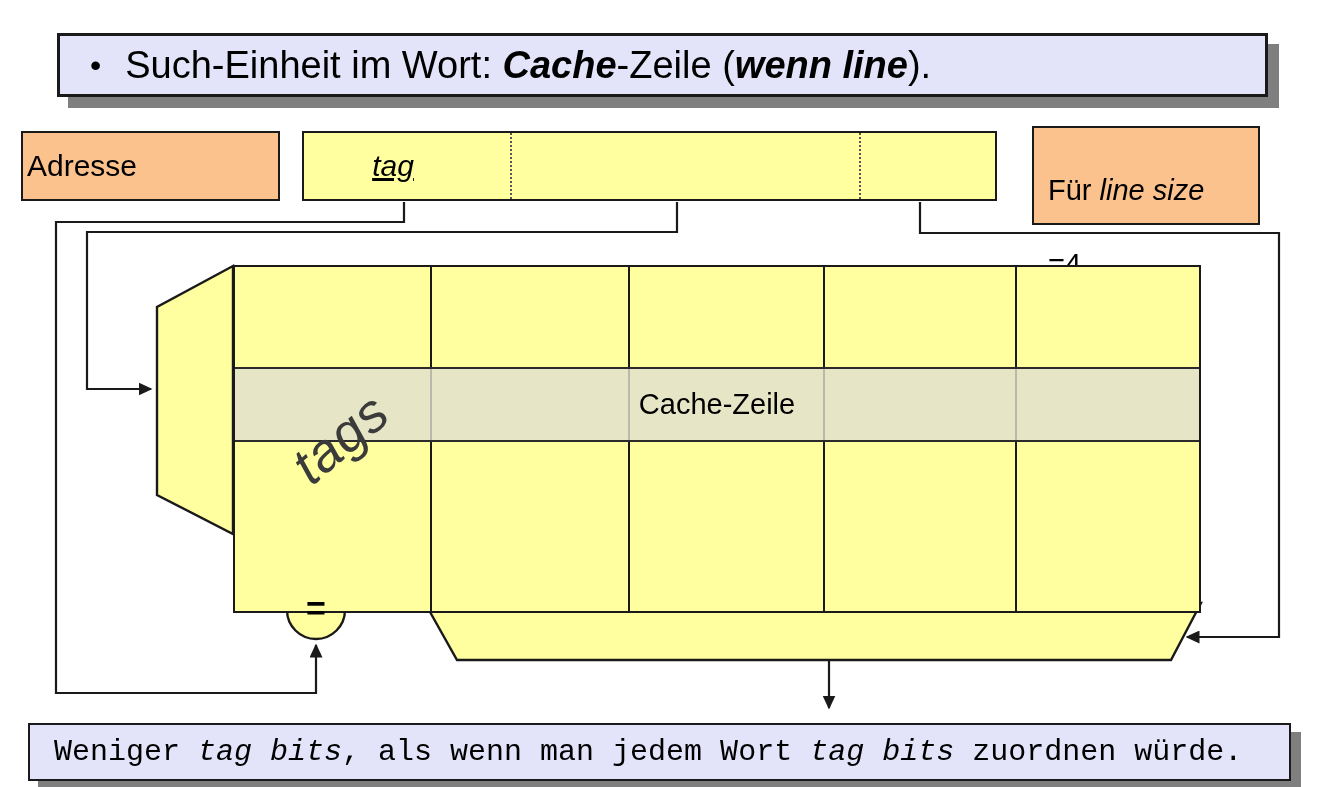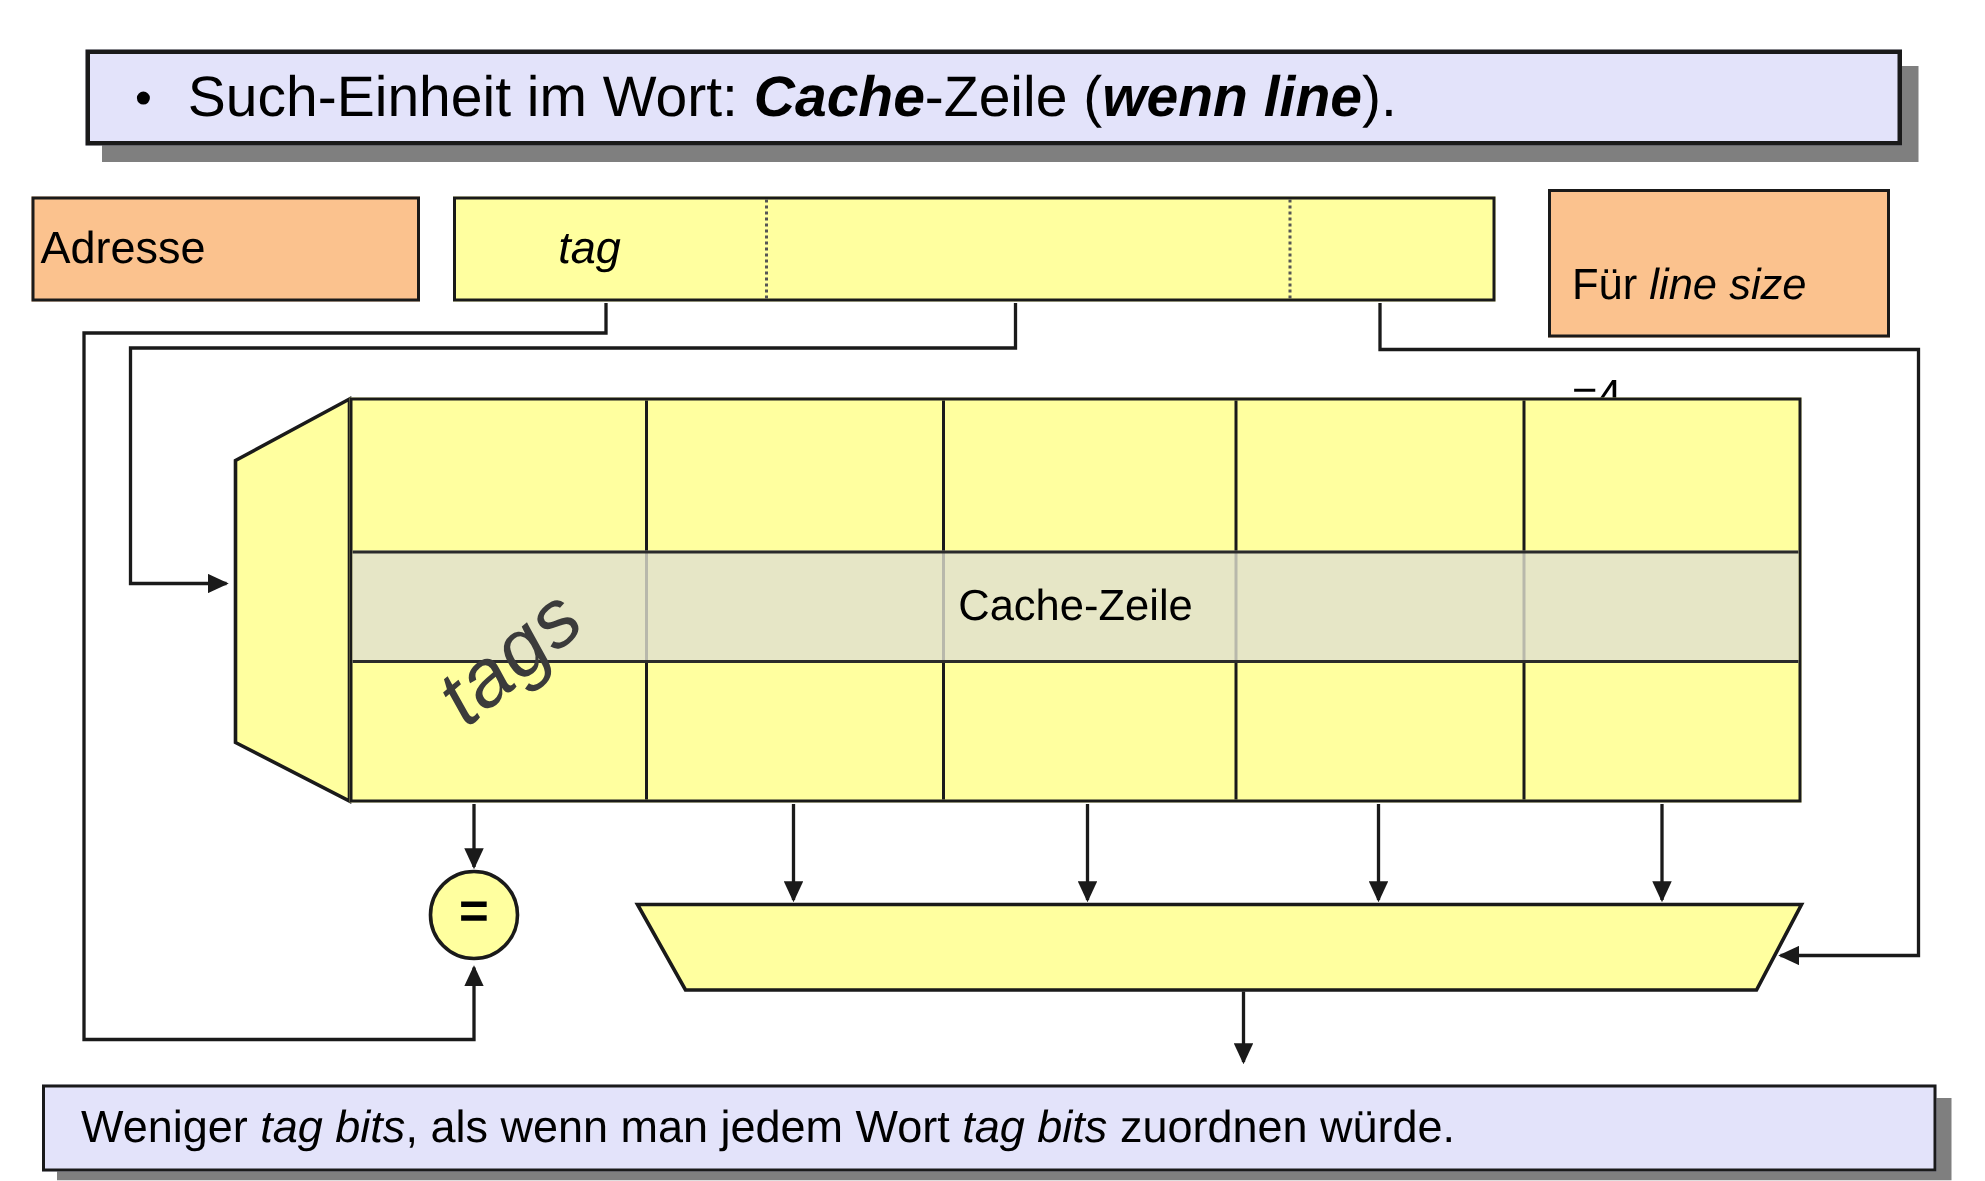--- a/index.html
+++ b/index.html
@@ -28,34 +28,34 @@
     background:#fbc28e; border:2.5px solid #1a1a1a;
     display:flex; align-items:center; padding-left:4px; font-size:30px;
   }
 
   .addr-bar {
     left:302px; top:131px; width:695px; height:70px; box-sizing:border-box;
     background:#ffff9f; border:2.5px solid #1a1a1a; font-size:30px;
   }
   .addr-divider { position:absolute; top:0; bottom:0; width:0; border-left:2px dotted #555; }
   .addr-label { position:absolute; top:0; bottom:0; display:flex; align-items:center; justify-content:center; }
-  .addr-tag    { left:0;     width:206px; transform:translateX(-14px); }
+  .addr-tag    { left:0;     width:206px; transform:translateX(-14px);text-decoration:underline; }
   .addr-index  { left:206px; width:349px; transform:translateX(-58px); }
   .addr-offset { left:555px; right:0; }
 
   .fuer-box {
     left:1032px; top:126px; width:228px; height:99px; box-sizing:border-box;
     background:#fbc28e; border:2.5px solid #1a1a1a;
     padding:7px 0 0 14px; font-size:29px; line-height:1.28; white-space:pre-line;
   }
   .fuer-line { display:block; }
   .fuer-line > span { display:inline; }
 
   .grid {
-    left:233px; top:265px; width:968px; height:270px; box-sizing:border-box;
+    left:233px; top:265px; width:968px; height:348px; box-sizing:border-box;
     background:#ffff9f; border:2.5px solid #1a1a1a;
   }
   .col-line { position:absolute; top:0; bottom:0; width:2px; background:#1a1a1a; }
   .cl1 { left:195px; } .cl2 { left:393px; } .cl3 { left:588px; } .cl4 { left:780px; }
   .row-highlight {
     position:absolute; left:0; right:0; top:100px; height:71px;
     background:rgba(224,224,208,0.8);
     border-top:2px solid #2b2b2b; border-bottom:2px solid #2b2b2b;
   }
   .cache-zeile-label {
@@ -69,21 +69,21 @@
   }
 
   .equals-label {
     left:316px; top:610px; transform:translate(-50%,-54%);
     font-size:34px; font-weight:bold;
   }
 
   .footer-box {
     left:28px; top:723px; width:1263px; height:58px; box-sizing:border-box;
     background:#e3e3fa; border:2.5px solid #1a1a1a; box-shadow:10px 9px 0 #7f7f7f;
-    display:flex; align-items:center; padding-left:24px; font-size:30px; white-space:pre;
+    display:flex; align-items:center; padding-left:24px; font-size:30px; white-space:pre;font-family:Liberation Mono, monospace;
   }
 </style>
 </head>
 <body>
 
 <div class="stage">
 
   <svg class="layer" width="1323" height="787" viewBox="0 0 1323 787">
     <defs>
       <marker id="arr" markerUnits="userSpaceOnUse" markerWidth="14" markerHeight="13" refX="12.5" refY="6.5" orient="auto">

